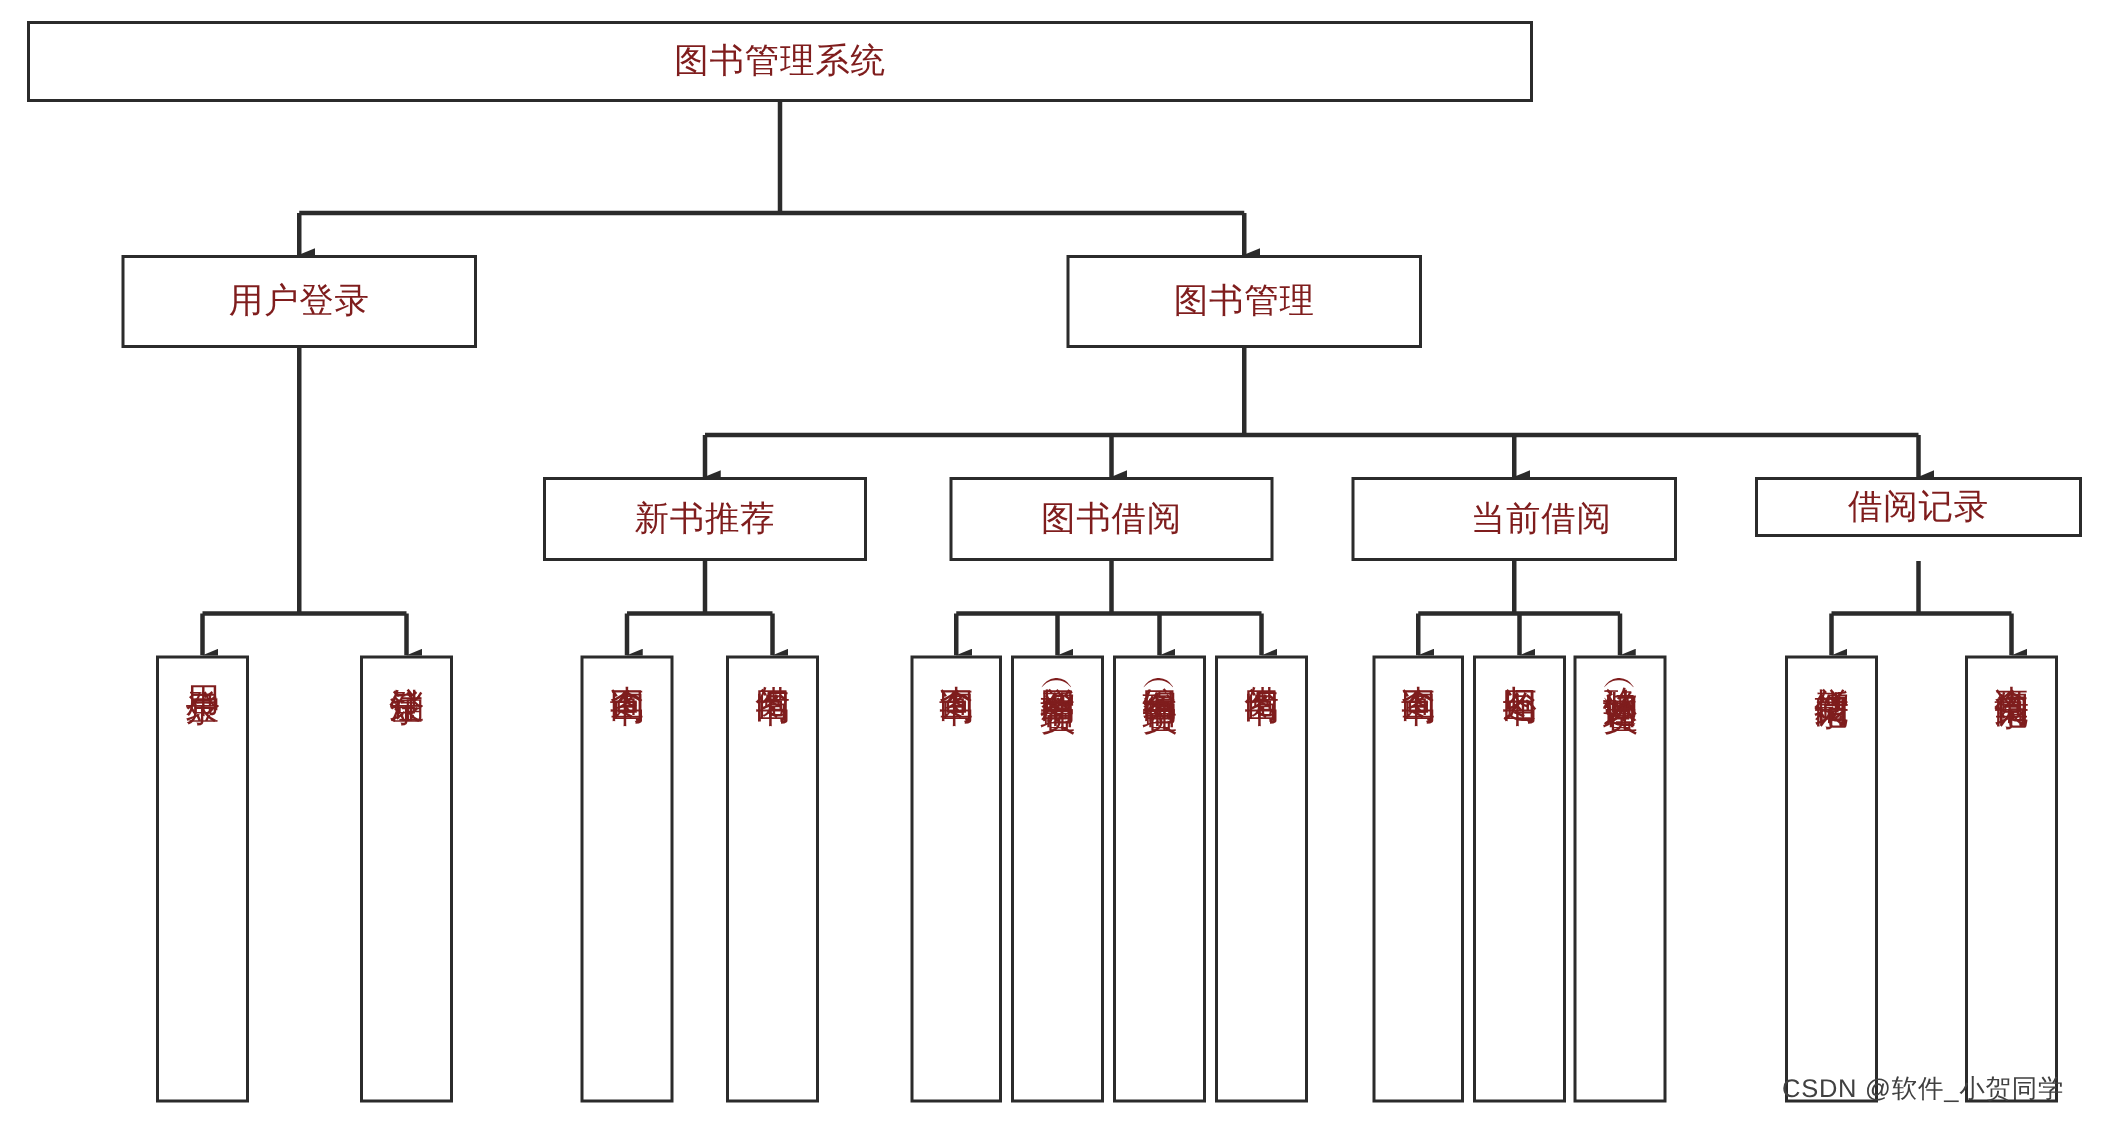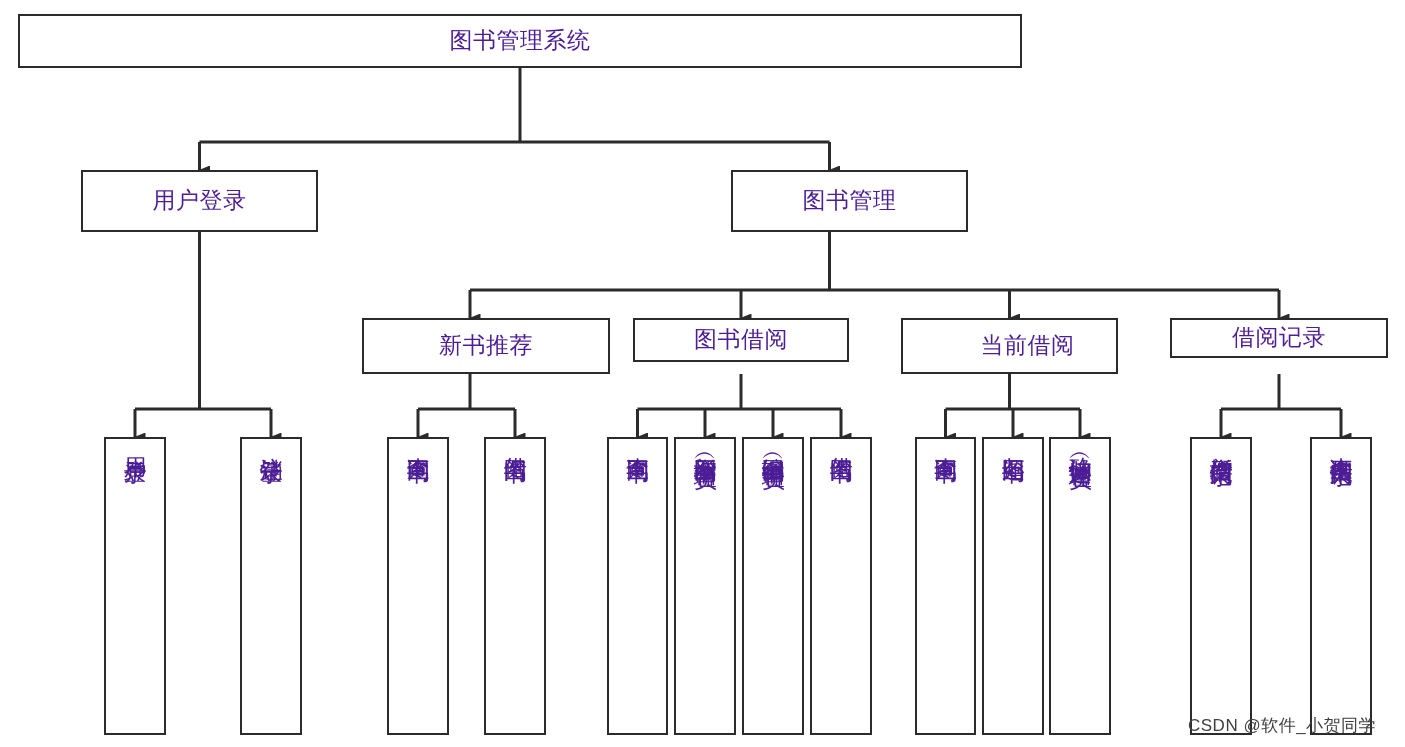--- a/index.html
+++ b/index.html
@@ -33,21 +33,21 @@
     position: absolute;
     box-sizing: border-box;
     border: 2.5px solid #2b2b2b;
     background: #ffffff;
     display: flex;
     align-items: center;
     justify-content: center;
     overflow: hidden;
   }
   .node-label {
-    color: #4c1d95;
+    color: #7f1d1d;
     font-size: 23px;
     line-height: 1.12;
     letter-spacing: 0.5px;
     white-space: nowrap;
   }
   .node-box.vertical {
     align-items: flex-start;
     justify-content: center;
     padding-top: 0;
   }
@@ -116,27 +116,27 @@
       </g>
   </svg>
 
   <div id="node-layer">
       <div class="node-box" style="left: 18px; top: 14px; width: 1004px; height: 54px;">
         <span class="node-label">图书管理系统</span>
       </div>
       <div class="node-box" style="left: 81px; top: 170px; width: 237px; height: 62px;">
         <span class="node-label">用户登录</span>
       </div>
-      <div class="node-box" style="left: 711px; top: 170px; width: 237px; height: 62px; margin-left: 20px;">
+      <div class="node-box" style="left: 711px; top: 170px; width: 237px; height: 62px;">
         <span class="node-label">图书管理</span>
       </div>
-      <div class="node-box" style="left: 362px; top: 318px; width: 248px; height: 56px;">
+      <div class="node-box" style="left: 362px; top: 318px; width: 216px; height: 56px;">
         <span class="node-label">新书推荐</span>
       </div>
-      <div class="node-box" style="left: 633px; top: 318px; width: 216px; height: 44px;">
+      <div class="node-box" style="left: 633px; top: 318px; width: 216px; height: 56px;">
         <span class="node-label">图书借阅</span>
       </div>
       <div class="node-box" style="left: 901px; top: 318px; width: 217px; height: 56px; padding-left: 36px;">
         <span class="node-label">当前借阅</span>
       </div>
       <div class="node-box" style="left: 1170px; top: 318px; width: 218px; height: 40px;">
         <span class="node-label">借阅记录</span>
       </div>
       <div class="node-box vertical" style="left: 104px; top: 437px; width: 62px; height: 298px;">
         <span class="node-label">用户登录</span>

